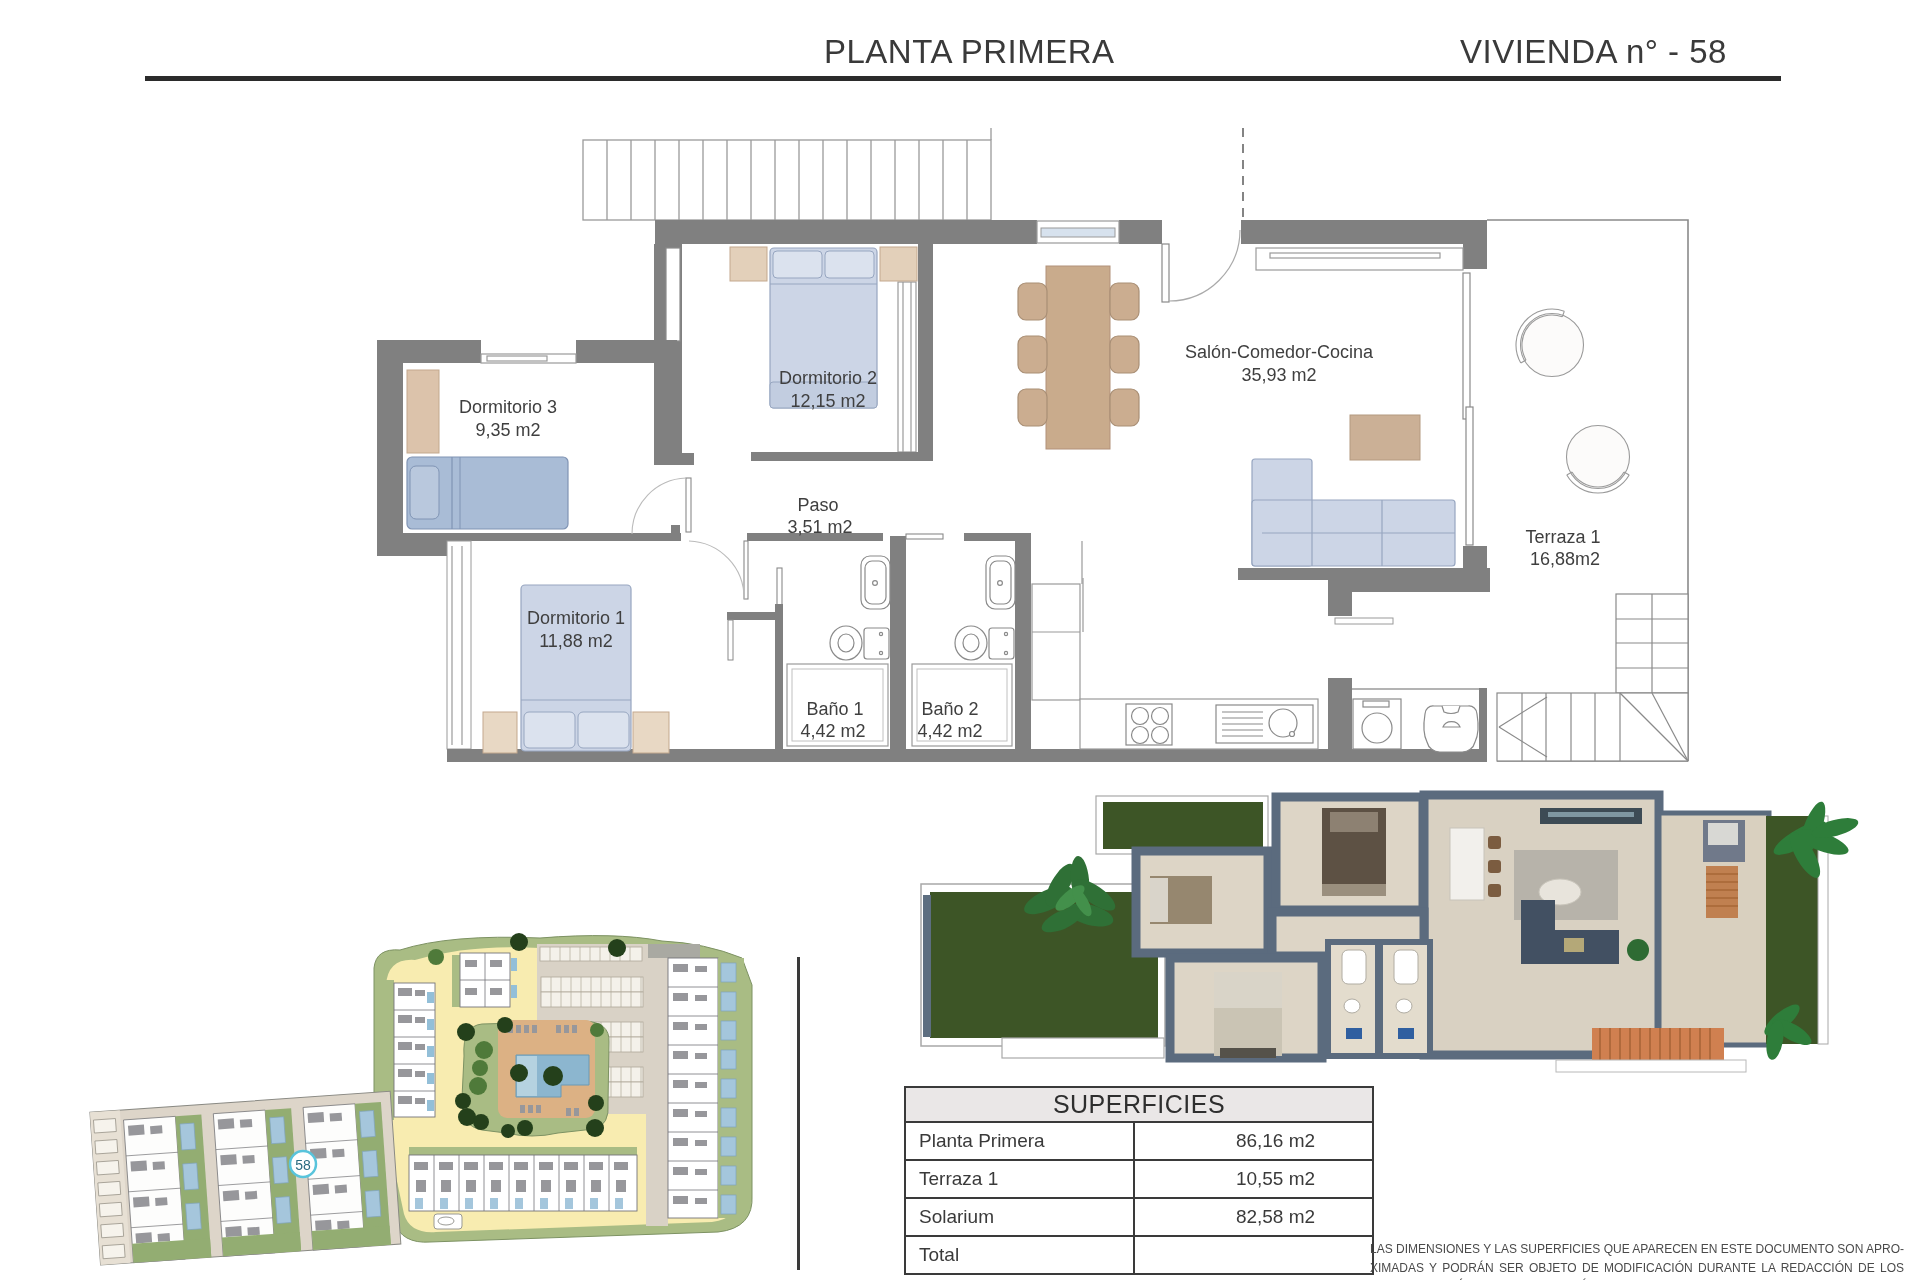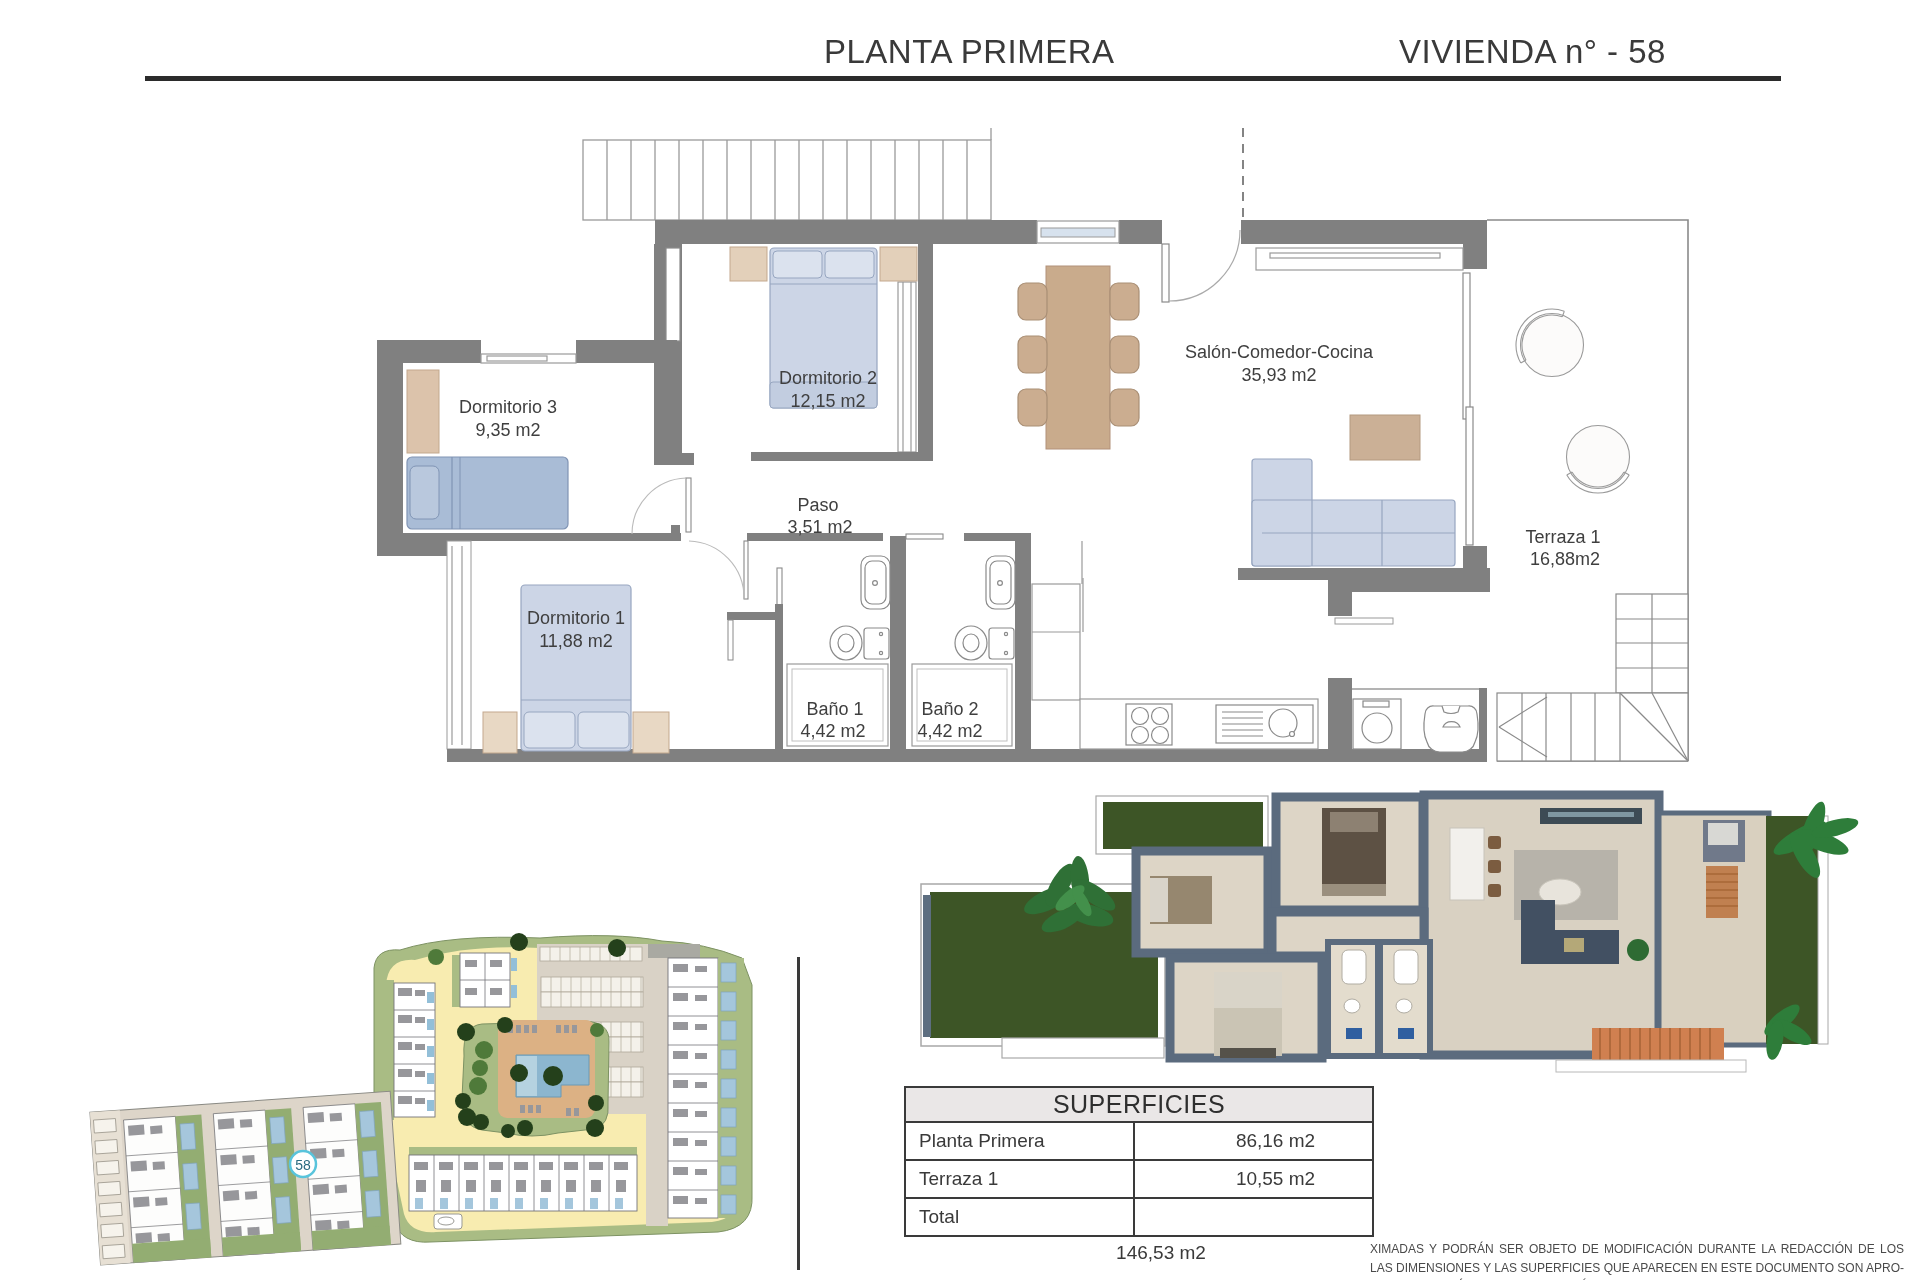--- a/index.html
+++ b/index.html
@@ -16,21 +16,21 @@
   .tval{flex:1;text-align:center;line-height:36px;margin-left:44px;}
   .disc{position:absolute;left:1370px;top:1240px;width:534px;font-size:12px;color:#4a4a4a;
         line-height:18.5px;}
 </style>
 </head>
 <body>
 <div id="page">
 
   <div class="hdr" style="left:824px;top:33px;">PLANTA PRIMERA</div>
 
-  <div class="hdr" style="left:1399px;top:33px;">VIVIENDA n° - 58</div>
+  <div class="hdr" style="left:1460px;top:33px;">VIVIENDA n° - 58</div>
 
   <div style="position:absolute;left:145px;top:76px;width:1636px;height:5px;background:#2b2b2b;"></div>
 
   <svg width="1920" height="1280" viewBox="0 0 1920 1280">
 
     <g fill="none" stroke="none">
 
       <g stroke="#9a9a9a" stroke-width="1.3" fill="#ffffff">
         <rect x="583" y="140" width="408" height="80"></rect>
         <line x1="607" y1="140" x2="607" y2="220"></line>
@@ -850,25 +850,29 @@
     <div class="trow">
         <div class="tlab">Planta Primera</div>
         <div class="tval">86,16 m2</div>
       </div>
 
     <div class="trow">
         <div class="tlab">Terraza 1</div>
         <div class="tval">10,55 m2</div>
       </div>
 
+    <div class="trow">
+        <div class="tlab">Solarium</div>
+        <div class="tval">82,58 m2</div>
+      </div>
 
     <div class="trow">
         <div class="tlab">Total</div>
         <div class="tval">146,53 m2</div>
       </div>
   </div>
 
   <div class="disc">
+    <div style="text-align:justify;text-align-last:justify;">LAS DIMENSIONES Y LAS SUPERFICIES QUE APARECEN EN ESTE DOCUMENTO SON APRO-</div>
     <div style="text-align:justify;text-align-last:justify;">XIMADAS Y PODRÁN SER OBJETO DE MODIFICACIÓN DURANTE LA REDACCIÓN DE LOS</div>
-    <div style="text-align:justify;text-align-last:justify;">LAS DIMENSIONES Y LAS SUPERFICIES QUE APARECEN EN ESTE DOCUMENTO SON APRO-</div>
     <div>PROYECTOS BÁSICO Y DE EJECUCIÓN.</div>
   </div>
 </div>
 
 </body></html>

